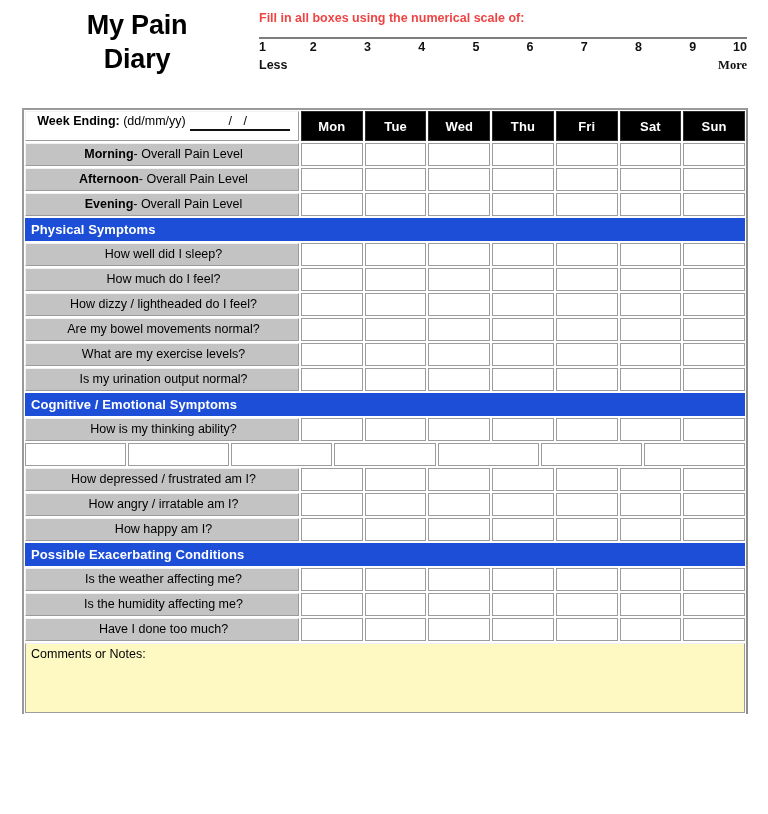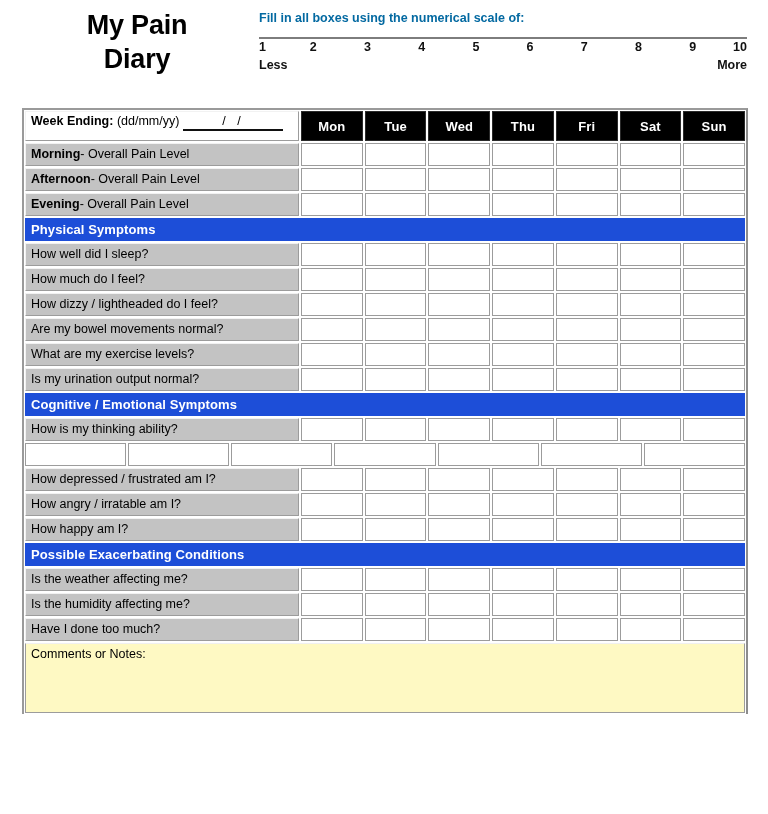--- a/index.html
+++ b/index.html
@@ -50,21 +50,21 @@
   .scale-block {
     position: absolute;
     left: 259px;
     top: 10px;
     width: 488px;
   }
   .scale-instruction {
     font-size: 12.5px;
     font-weight: bold;
     line-height: 16px;
-    color: #0369a1;
+    color: #ef4444;
     margin-bottom: 11px;
   }
   .scale-rule {
     width: 100%;
     height: 0;
     border-top: 2px solid #7d7d7d;
     margin-bottom: 1px;
   }
   .scale-numbers {
     position: relative;
@@ -94,20 +94,21 @@
     font-weight: bold;
     color: #111;
   }
   .scale-end-right {
     position: absolute;
     right: 0;
     top: 0;
     font-size: 12.5px;
     font-weight: bold;
     color: #111;
+    font-family: Liberation Serif, serif;
   }
 
   
   .diary {
     position: absolute;
     left: 22px;
     top: 108px;
     width: 726px;
     border: 2px solid #9a9a9a;
     border-right-color: #8d8d8d;
@@ -132,20 +133,21 @@
     border: 1px solid #9c9c9c;
     border-top-color: #f2f2f2;
     border-left-color: #f2f2f2;
     margin: 1px;
     padding: 3px 2px 3px 5px;
     font-size: 12.5px;
     line-height: 15px;
     color: #000;
     display: flex;
     align-items: flex-start;
+    justify-content: center;
   }
   .label-cell.week {
     background: #ffffff;
     align-items: flex-start;
   }
 
   .week-text {
     white-space: nowrap;
     font-size: 12.5px;
   }

